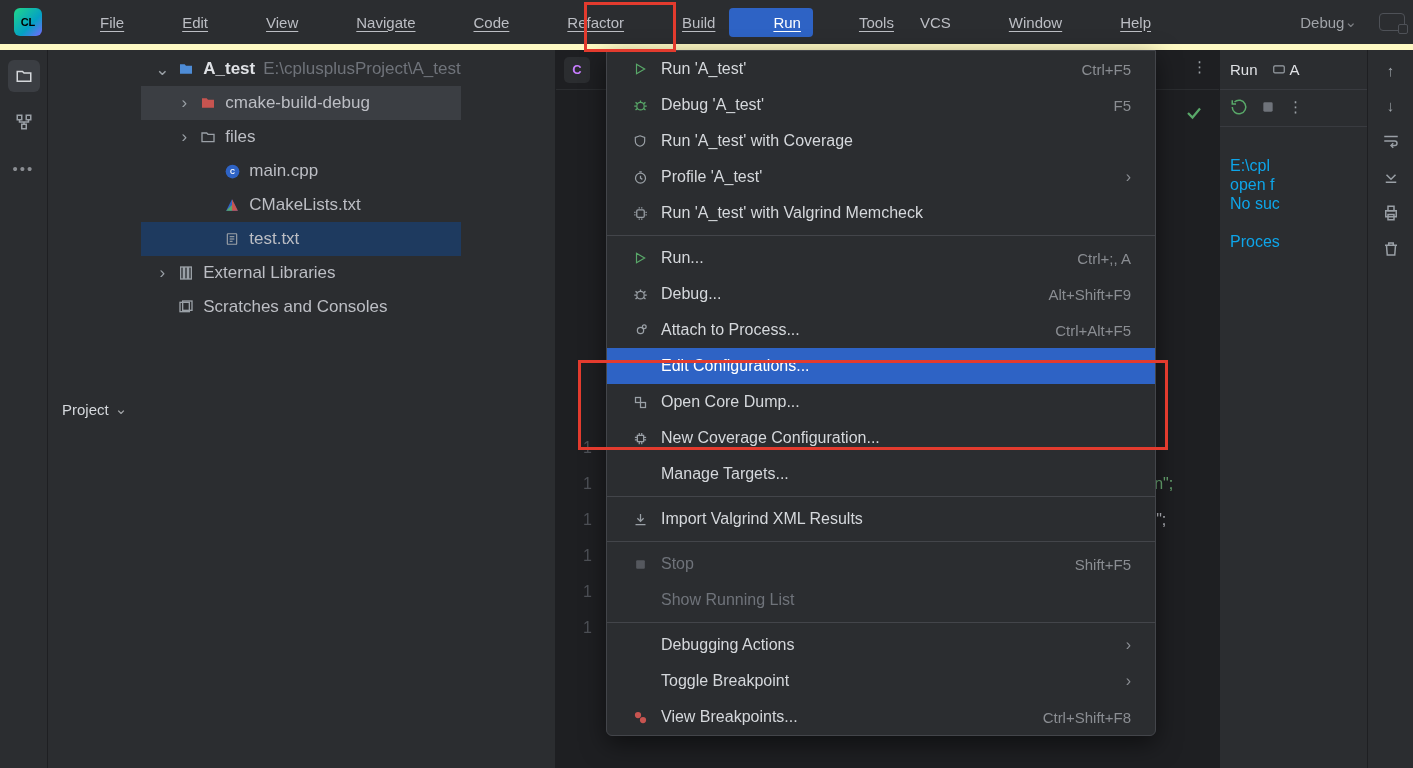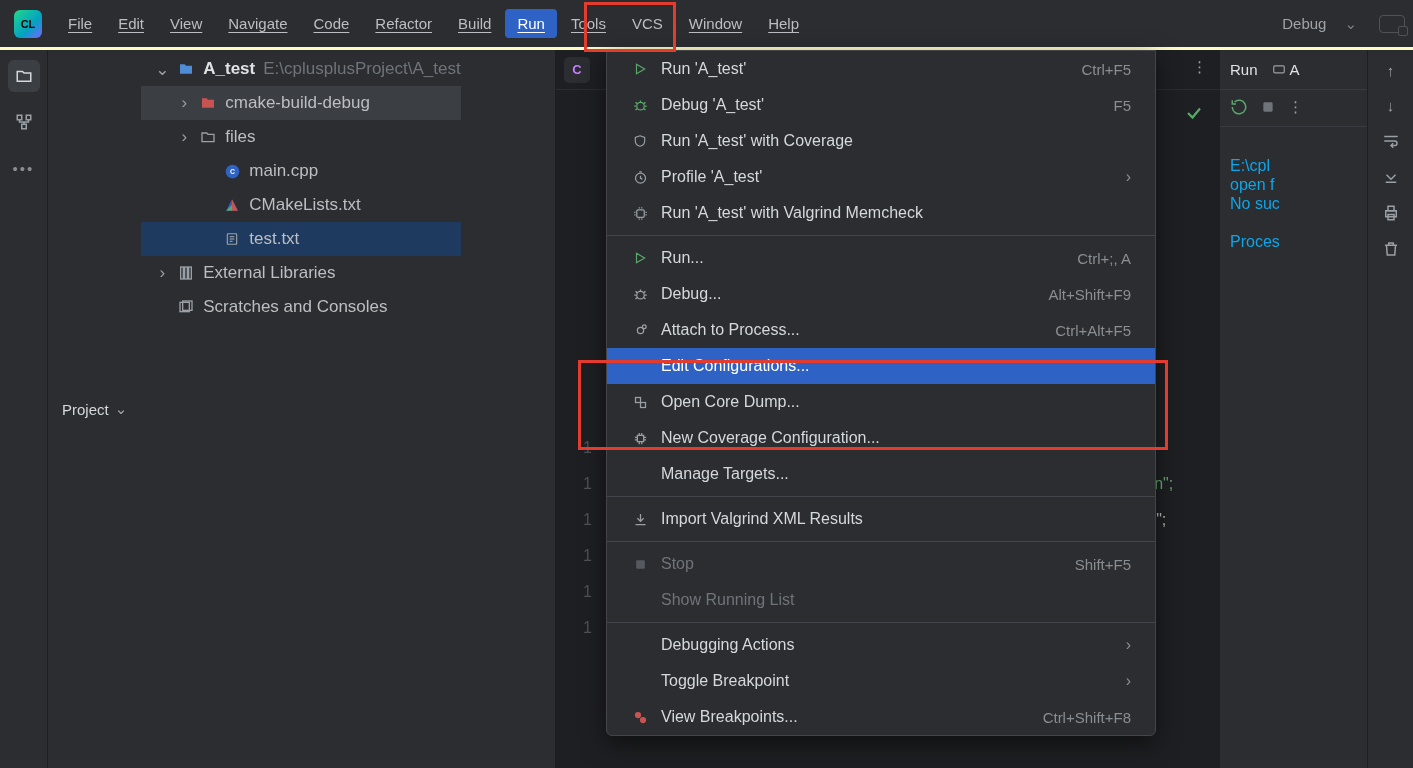--- a/index.html
+++ b/index.html
@@ -1,23 +1,23 @@
 <!DOCTYPE html>
 <html><head>
 <meta charset="utf-8">
 <style>
 * { margin: 0; padding: 0; box-sizing: border-box; font-family: "Segoe UI", Arial, sans-serif; }
 body { background: #2b2d30; color: #bcbec4; font-size: 15px; width: 1413px; height: 768px; overflow: hidden; position: relative; }
-.topbar { height: 50px; display: flex; align-items: center; padding: 0 8px; background: #2b2d30; border-bottom: 3px solid #fef9c3; }
+.topbar { height: 50px; display: flex; align-items: center; padding: 0 8px; background: #2b2d30; border-bottom: 6px solid #fef9c3; }
 .app-icon { width: 28px; height: 28px; border-radius: 6px; background: linear-gradient(135deg,#21d789,#04a1c4 60%,#7866ff); margin: 0 14px 0 6px; display:flex;align-items:center;justify-content:center;color:#000;font-weight:700;font-size:11px;}
 .menu { display: flex; gap: 2px; }
 .menu-item { padding: 6px 12px; cursor: pointer; border-radius: 4px; }
 .menu-item.active { background: #2e63c5; color: #fff; }
 .topbar-right { margin-left: auto; display: flex; align-items: center; gap: 14px; }
-.run-config { color:#a0a3a8; display:flex; align-items:center; gap:18px; padding:4px 8px;}
+.run-config { color:#a0a3a8; display:flex; align-items:center; gap:0; padding:4px 8px;}
 .run-config .chev{opacity:.7}
 .ld-icon { width:26px;height:18px;border:1px solid #4e5157;border-radius:4px;position:relative;}
 .ld-icon::after{content:"";position:absolute;right:-4px;bottom:-4px;width:8px;height:8px;background:#2b2d30;border:1px solid #4e5157;border-radius:2px;}
 
 .content { display: flex; height: calc(100% - 50px); }
 .left-rail { width: 48px; background:#2b2d30; border-right:1px solid #1e1f22; display:flex;flex-direction:column;align-items:center;padding-top:10px;gap:14px;}
 .rail-btn{width:32px;height:32px;border-radius:6px;display:flex;align-items:center;justify-content:center;color:#9aa0a6;cursor:pointer;}
 .rail-btn.active{background:#3b3e43;color:#d5d8dc;}
 .rail-dots{letter-spacing:2px;color:#8a8d92;}
 
@@ -61,21 +61,21 @@
 .dd-row .dd-icon{width:18px;height:18px;display:inline-flex;align-items:center;justify-content:center;flex-shrink:0;}
 .dd-row .dd-label{flex:1;white-space:nowrap;overflow:hidden;}
 .dd-row .dd-short{color:#8a8d92;font-size:15px;}
 .dd-row .dd-arrow{color:#8a8d92;}
 .dd-sep{height:1px;background:#43454a;margin:4px 0;}
 
 .hl-red1{position:absolute;left:584px;top:2px;width:92px;height:50px;border:3px solid #e33b2e;z-index:60;pointer-events:none;}
 .hl-red2{position:absolute;left:578px;top:360px;width:590px;height:90px;border:3px solid #e33b2e;z-index:60;pointer-events:none;}
 
 svg{display:block;}
-.u{text-decoration:underline;text-underline-offset:3px;}
+.u{text-decoration:underline;text-underline-offset:3px;margin-left:32px;}
 </style>
 </head>
 <body>
 
 <div class="topbar">
   <div class="app-icon">CL</div>
   <div class="menu">
     <div class="menu-item"><span class="u">File</span></div>
     <div class="menu-item"><span class="u">Edit</span></div>
     <div class="menu-item"><span class="u">View</span></div>

